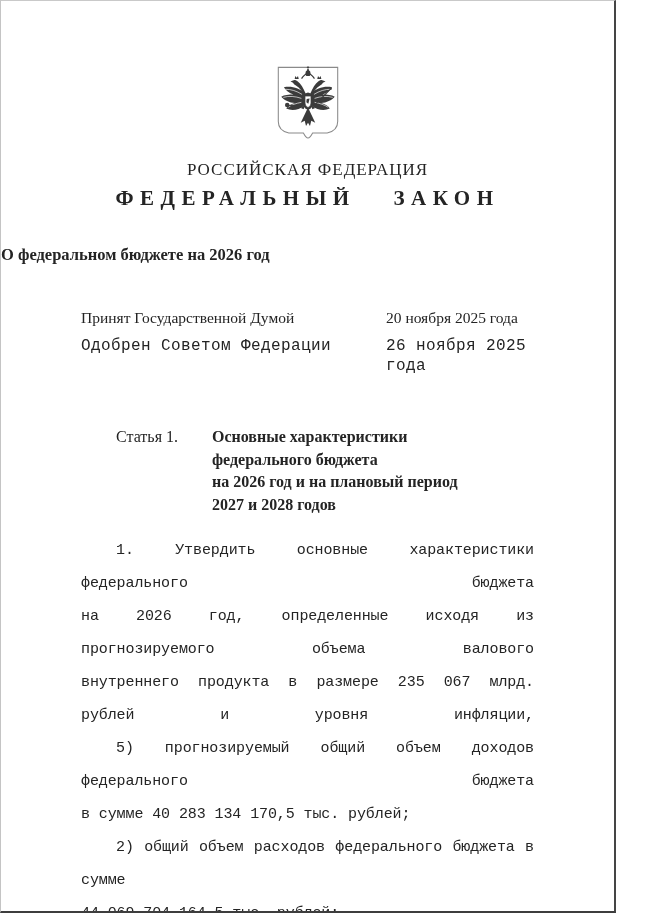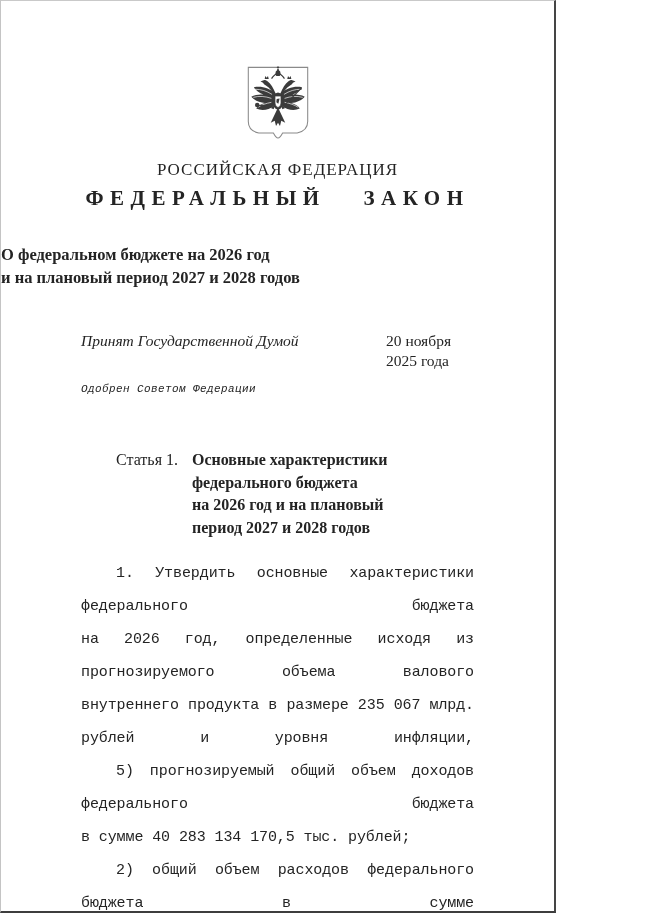--- a/index.html
+++ b/index.html
@@ -1,18 +1,18 @@
 <!DOCTYPE html>
 <html><head>
 <meta charset="utf-8">
 <style>
   html,body { margin:0; padding:0; background:#ffffff; }
   .page {
     position: relative;
-    width: 556px; height: 913px;
+    width: 616px; height: 913px;
     box-sizing: border-box;
     background: #ffffff;
     border-top: 1px solid #c9c9c9;
     border-left: 1px solid #c4c4c4;
     border-right: 2px solid #454545;
     border-bottom: 2px solid #3d3d3d;
     font-family: "Liberation Serif", "DejaVu Serif", serif;
     color: #242424;
     overflow: hidden;
   }
@@ -37,32 +37,33 @@
   .doc-title {
     margin-top: 32px;
     text-align: left;
     font-weight: bold;
     font-size: 16.5px;
     line-height: 23px;
   }
   .adoption { margin: 42px 80px 0; }
   .arow { display: flex; line-height: 20px; }
   .arow + .arow { margin-top: 8px; }
-  .alabel { width: 305px; flex: none; font-style: italic; }
+  .alabel { width: 305px; flex: none; }
   .arow.serif { font-size: 15.5px; }
   .arow.mono {
     font-family: "Liberation Mono", "DejaVu Sans Mono", monospace;
-    font-size: 11px;
+    font-size: 16px;
     letter-spacing: 0.4px;
   }
   .article-head {
     margin: 50px 80px 0;
     display: flex;
     font-size: 16px;
     line-height: 22.5px;
+    gap: 20px;
   }
   .art-label { flex: none; margin-left: 35px; padding-right: 14px; white-space: nowrap; }
   .art-title { flex: 1; text-align: left; font-weight: bold; padding-right: 45px; }
   .body-text { margin: 18px 80px 0; font-size: 15px; }
   .bline { line-height: 33px; letter-spacing: -0.1px; font-family: Liberation Mono, monospace; }
   .bline.first { text-indent: 35px; }
   .bline.jl { text-align: justify; text-align-last: justify; }
   .bline.last { text-align: left; }
   .barcode-block { width: 96px; margin: 34px auto 0; position: relative; }
   .squiggle { display:block; margin-left: 18px; height: 14px; }
@@ -105,30 +106,30 @@
         <path d="M48 51 L52.5 50 L50.5 58 L47.5 56 Z" fill="#262626"></path>
       </g>
     </svg>
   </div>
 
   <div class="country">РОССИЙСКАЯ ФЕДЕРАЦИЯ</div>
   <div class="law-type">ФЕДЕРАЛЬНЫЙ ЗАКОН</div>
 
   <div class="doc-title">
     <div>О федеральном бюджете на 2026 год</div>
-    <div>и на плановый период 2027 и 2028 годов</div>
   </div>
 
   <div class="adoption">
     <div class="arow serif">
       <span class="alabel">Принят Государственной Думой</span>
       <span class="adate">20 ноября 2025 года</span>
     </div>
     <div class="arow mono">
       <span class="alabel">Одобрен Советом Федерации</span>
+      <span class="adate">26 ноября 2025 года</span>
     </div>
   </div>
 
   <div class="article-head">
     <span class="art-label">Статья 1.</span>
     <span class="art-title">
       <div>Основные характеристики федерального бюджета</div>
       <div>на 2026 год и на плановый период 2027 и 2028 годов</div>
     </span>
   </div>

